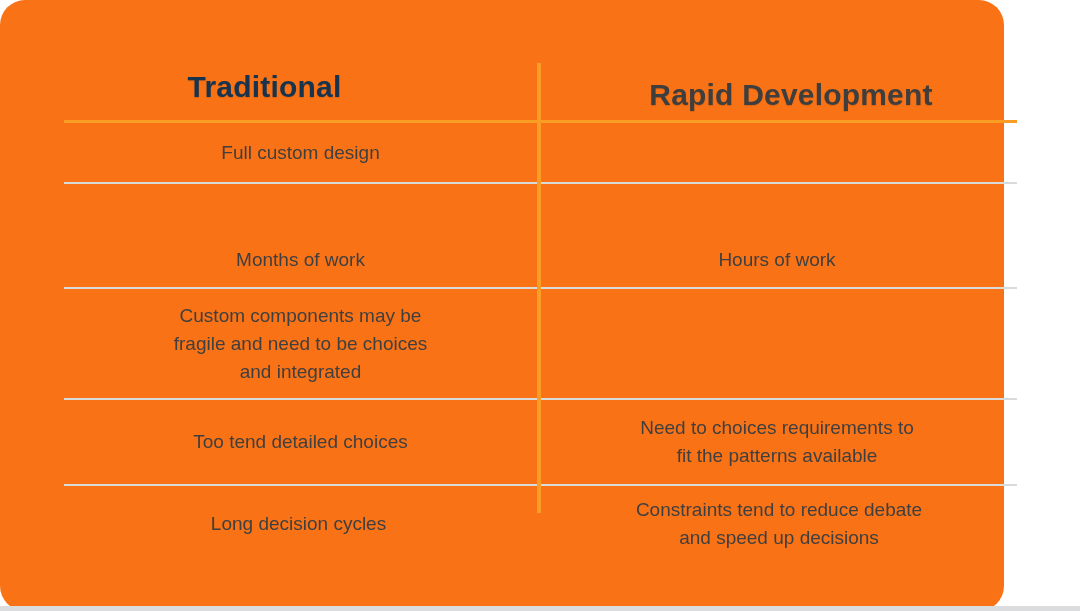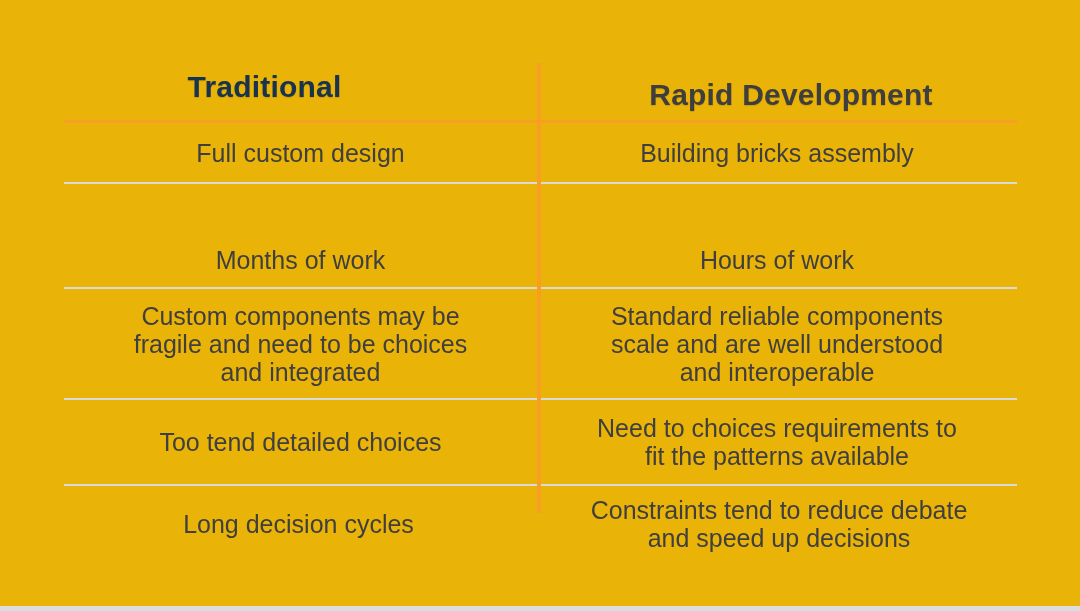--- a/index.html
+++ b/index.html
@@ -6,23 +6,24 @@
 
   html, body {
     width: 1080px;
     height: 611px;
     overflow: hidden;
     font-family: "Liberation Sans", sans-serif;
   }
 
   .page {
     position: relative;
-    width: 1080px;
+    width: 1004px;
     height: 611px;
-    background: #eab308;
+    background: #f97316;
+    border-radius: 25px;
   }
 
   .slide-table {
     position: absolute;
     left: 64px;
     top: 60px;
     width: 953px;
     height: 453px;
   }
 
@@ -58,21 +59,21 @@
   .t-row.row-3 { height: 111px; }
   .t-row.row-4 { height: 86px; }
   .t-row.row-5 { height: 75px; border-bottom: none; gap: 8px; }
 
   .t-cell {
     display: flex;
     align-items: center;
     justify-content: center;
     text-align: center;
     white-space: pre-line;
-    font-size: 25px;
+    font-size: 19px;
     line-height: 28px;
     color: #3F3F3F;
   }
   .t-cell.left  { width: 473px; }
   .t-cell.right { width: 480px; }
 
   .vline {
     position: absolute;
     left: 473px;
     top: 3px;
@@ -101,35 +102,31 @@
       <div class="header-cell left">
         <span class="header-text">Traditional</span>
       </div>
       <div class="header-cell right">
         <span class="header-text">Rapid Development</span>
       </div>
     </div>
 
     <div class="t-row row-1">
       <div class="t-cell left">Full custom design</div>
-      <div class="t-cell right">Building bricks assembly</div>
     </div>
 
     <div class="t-row row-2">
       <div class="t-cell left">Months of work</div>
       <div class="t-cell right">Hours of work</div>
     </div>
 
     <div class="t-row row-3">
       <div class="t-cell left">Custom components may be
 fragile and need to be choices
 and integrated</div>
-      <div class="t-cell right">Standard reliable components
-scale and are well understood
-and interoperable</div>
     </div>
 
     <div class="t-row row-4">
       <div class="t-cell left">Too tend detailed choices</div>
       <div class="t-cell right">Need to choices requirements to
 fit the patterns available</div>
     </div>
 
     <div class="t-row row-5">
       <div class="t-cell left">Long decision cycles</div>

